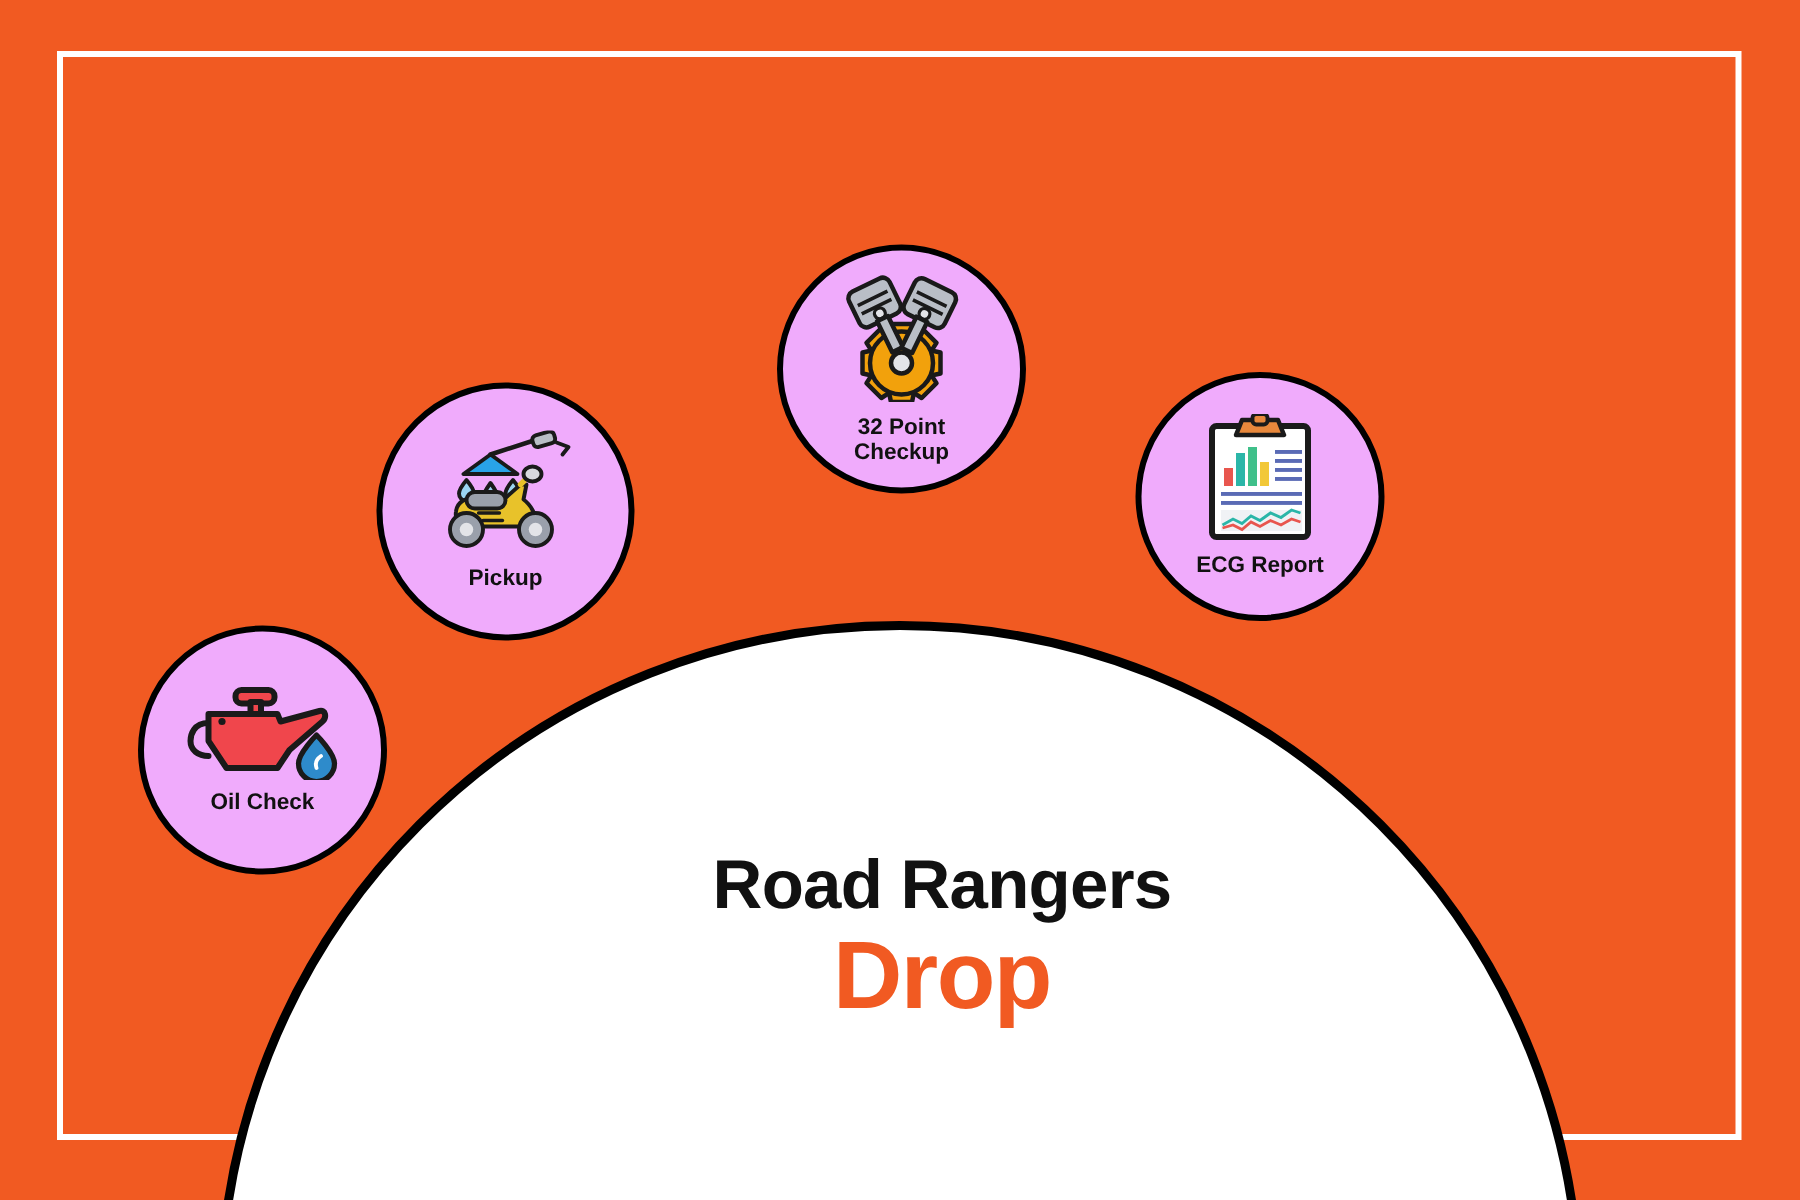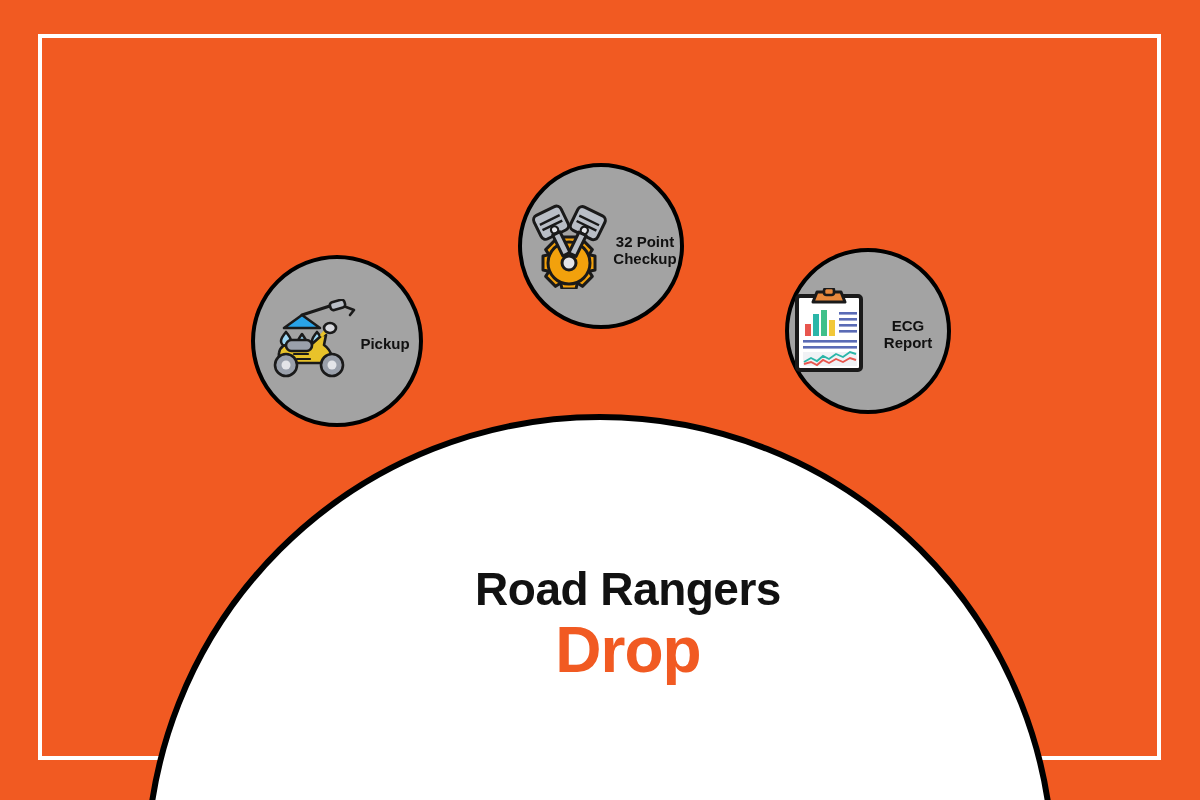--- a/index.html
+++ b/index.html
@@ -67,25 +67,25 @@
     color: #F15A22;
     letter-spacing: -1px;
     line-height: 1.12;
     margin-top: 2px;
   }
 
   
   .bubble {
     position: absolute;
     border-radius: 50%;
-    background: #a3a3a3;
+    background: #f0abfc;
     border: 4px solid #000000;
     box-sizing: border-box;
     display: flex;
-    flex-direction: row;
+    flex-direction: column;
     align-items: center;
     justify-content: center;
   }
   .bubble .icon-wrap {
     display: flex;
     align-items: center;
     justify-content: center;
   }
   .bubble .bubble-label {
     font-size: 15px;
@@ -93,40 +93,56 @@
     color: #111111;
     text-align: center;
     line-height: 1.15;
     margin-top: 6px;
     white-space: pre-line;
   }
 
   #bubble-oil      { left: 92px;  top: 417px; width: 166px; height: 166px; }
   #bubble-wash     { left: 251px; top: 255px; width: 172px; height: 172px; }
   #bubble-checkup  { left: 518px; top: 163px; width: 166px; height: 166px; }
-  #bubble-ecg      { left: 785px; top: 248px; width: 166px; height: 166px; }
+  #bubble-ecg      { left: 757px; top: 248px; width: 166px; height: 166px; }
   #bubble-pickup   { left: 950px; top: 422px; width: 166px; height: 166px; }
 
   #bubble-checkup .bubble-label,
   #bubble-pickup .bubble-label { margin-top: 8px; }
 </style>
 </head>
 <body>
 
 <div class="poster">
 
   <div class="frame"></div>
 
   <div class="hero-circle"></div>
 
   <div class="hero-text">
     <div class="hero-title">Road Rangers</div>
     <div class="hero-sub">Drop</div>
   </div>
 
+  <div class="bubble" id="bubble-oil">
+    <div class="icon-wrap">
+      <svg width="104" height="64" viewBox="0 0 104 64">
+        <g stroke="#1A1A1A" stroke-width="4" stroke-linejoin="round" stroke-linecap="round">
+          <path d="M16 26 C6 26 4 34 4 38 C4 44 9 48 16 48" fill="none"></path>
+          <rect x="34" y="4" width="26" height="9" rx="4" fill="#F0464C"></rect>
+          <rect x="44" y="12" width="7" height="8" fill="#F0464C"></rect>
+          <path d="M16 20 H62 L64 25 L90 18 C94 17 95 22 92 25 L70 44 L62 56 H28 L16 38 Z" fill="#F0464C"></path>
+        </g>
+        <circle cx="25" cy="25" r="2.4" fill="#1A1A1A"></circle>
+        <path d="M88 34 C88 34 100 46 100 53 A12 12 0 0 1 76 53 C76 46 88 34 88 34 Z" fill="#2E8BCB" stroke="#1A1A1A" stroke-width="3.5" stroke-linejoin="round"></path>
+        <path d="M91 48 C88 50 87 53 88 56" stroke="#FFFFFF" stroke-width="2.6" fill="none" stroke-linecap="round"></path>
+      </svg>
+    </div>
+    <div class="bubble-label">Oil Check</div>
+  </div>
 
   <div class="bubble" id="bubble-wash">
     <div class="icon-wrap">
       <svg width="96" height="84" viewBox="0 0 96 84">
         <g stroke="#1A1A1A" stroke-width="2.6" stroke-linejoin="round" stroke-linecap="round">
 
           <path d="M38 16 L72 5" fill="none" stroke-width="3"></path>
           <rect x="66" y="2" width="15" height="8" rx="3" fill="#B9BEC6" transform="rotate(-16 73 6)"></rect>
           <path d="M82 8 L90 11 L86 16" fill="none"></path>
 

